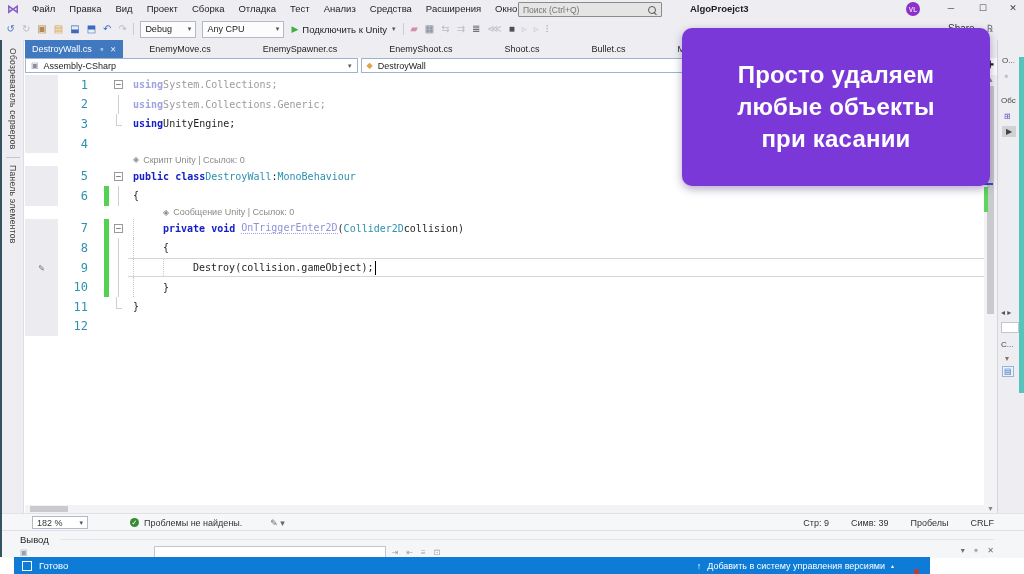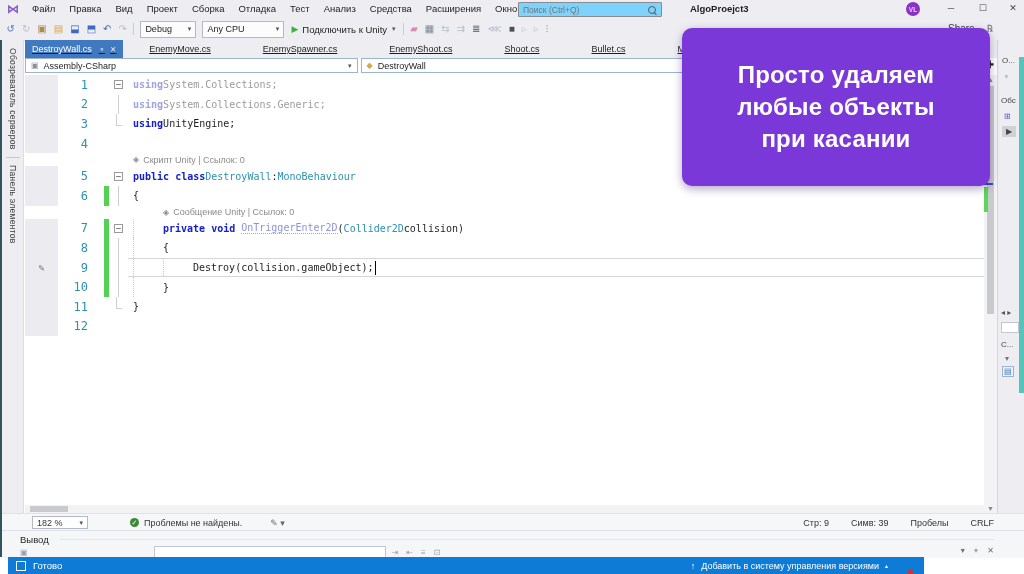--- a/index.html
+++ b/index.html
@@ -5,21 +5,21 @@
   html,body{margin:0;padding:0;background:#fff;}
   .screen{position:relative;width:1024px;height:574px;overflow:hidden;background:#fff;
           font-family:"Liberation Sans",sans-serif;color:#1e1e1e;}
   .abs{position:absolute;}
   
   #titlebar{left:0;top:0;width:1024px;height:18px;background:#eeeef2;display:flex;align-items:center;}
   #vslogo{font-size:12px;color:#8a5cc9;font-weight:700;margin:0 6px 0 7px;}
   #menubar{display:flex;align-items:center;height:100%;}
   .menu{font-size:9.5px;padding:0 7px;line-height:18px;white-space:nowrap;}
   #searchbox{position:absolute;left:518px;top:2px;width:142px;height:13px;border:1px solid #8b8b8f;
-             background:#7dd3fc;border-radius:1px;display:flex;align-items:center;}
+             background:#e5e5e5;border-radius:1px;display:flex;align-items:center;}
   #searchbox input{border:0;outline:0;flex:1;font-size:8.5px;padding:0 4px;color:#6a6a6a;
                    font-family:"Liberation Sans",sans-serif;background:transparent;}
   .lens{width:6px;height:6px;border:1.2px solid #5a5a5a;border-radius:50%;position:relative;margin-right:5px;}
   .lens::after{content:"";position:absolute;width:4px;height:1.2px;background:#5a5a5a;
                transform:rotate(45deg);left:4px;top:6px;}
   #projtitle{position:absolute;left:690px;top:3px;font-size:9.5px;font-weight:700;}
   #avatar{position:absolute;left:906px;top:2px;width:14px;height:14px;border-radius:50%;background:#8c30c9;
           color:#e8d6ff;font-size:6.5px;font-weight:700;display:flex;align-items:center;justify-content:center;}
   .winbtn{position:absolute;top:0;width:22px;height:16px;font-size:9px;color:#444;display:flex;
           align-items:center;justify-content:center;}
@@ -34,21 +34,21 @@
   #unitybtn{display:flex;align-items:center;font-size:9.5px;margin:0 4px;}
   #unitybtn .play{color:#3fae49;font-size:9px;margin-right:4px;}
   #sharerow{position:absolute;left:948px;top:21px;font-size:10px;color:#333;display:flex;gap:12px;align-items:center;}
   
   #leftedge{left:0;top:40px;width:2px;height:517px;background:#33535f;}
   #leftdock{left:2px;top:40px;width:22px;height:473px;background:#eeeef2;display:flex;flex-direction:column;
             align-items:center;padding-top:4px;box-sizing:border-box;border-right:1px solid #dcdee4;}
   .vlabel{writing-mode:vertical-rl;font-size:8.5px;color:#3c3c3c;letter-spacing:.3px;margin:4px 0;}
   .vsep{width:14px;height:1px;background:#c4c7cf;margin:3px 0;}
   
-  #tabsrow{left:25px;top:40px;width:975px;height:18px;display:flex;align-items:flex-end;background:#eeeef2;text-decoration:underline;}
+  #tabsrow{left:25px;top:40px;width:975px;height:18px;display:flex;align-items:flex-end;background:#eeeef2;}
   .tab{height:18px;display:flex;align-items:center;font-size:9px;padding:0 26px;white-space:nowrap;color:#1e1e1e;}
   .tab.active{background:#4179c1;color:#fff;padding:0 7px;}
   .tabicons{display:flex;gap:5px;margin-left:7px;font-size:7.5px;color:#eaf1fa;}
   #tabcorner{position:absolute;left:970px;top:44px;font-size:8px;color:#777;display:flex;gap:8px;}
   
   #navbar{left:25px;top:58px;width:668px;height:17px;display:flex;}
   .navbox{flex:1;height:15px;background:#fff;border:1px solid #9db4cf;display:flex;align-items:center;
           font-size:9px;padding:0 5px;box-sizing:border-box;}
   .navbox .sp{flex:1;}
   .navico{font-size:8px;margin-right:5px;}
@@ -105,21 +105,21 @@
   #posinfo{position:absolute;right:30px;display:flex;gap:22px;font-size:9px;color:#333;}
   
   #output{left:2px;top:530px;width:1022px;height:27px;background:#f5f6f8;border-top:1px solid #dfe1e6;}
   #outtitle{position:absolute;left:18px;top:3px;font-size:9.5px;color:#1e1e1e;}
   #outrule{position:absolute;left:58px;right:30px;top:8px;height:1px;background:#e3e5ea;}
   #outrow{position:absolute;left:18px;top:15px;right:30px;display:flex;align-items:center;gap:6px;}
   #outdd{width:230px;height:11px;background:#fff;border:1px solid #c2c6cf;margin-left:120px;}
   .outico{font-size:8px;color:#9aa0ab;}
   #outright{position:absolute;right:0;top:0;display:flex;gap:9px;font-size:8px;color:#6a6f79;}
   
-  #statusbar{left:8px;top:557px;width:916px;height:17px;background:#0e7cd6;color:#fff;display:flex;
+  #statusbar{left:14px;top:557px;width:916px;height:17px;background:#0e7cd6;color:#fff;display:flex;
              align-items:center;font-size:9.5px;}
   #readyico{width:8px;height:8px;border:1px solid #fff;margin:0 7px 0 8px;}
   #vcs{position:absolute;right:36px;display:flex;align-items:center;gap:6px;font-size:9px;}
   .bell{position:relative;width:8px;height:7px;border-radius:4px 4px 0 0;background:#fff;margin-right:4px;}
   .bell::after{content:"";position:absolute;right:-3px;bottom:-1px;width:5px;height:5px;border-radius:50%;
                background:#d93025;}
   #bellwrap{position:absolute;right:10px;top:5px;}
   
   #callout{left:682px;top:28px;width:308px;height:158px;background:#7a38d8;border-radius:10px;
            box-shadow:0 3px 10px rgba(40,0,90,.35);display:flex;align-items:center;justify-content:center;

